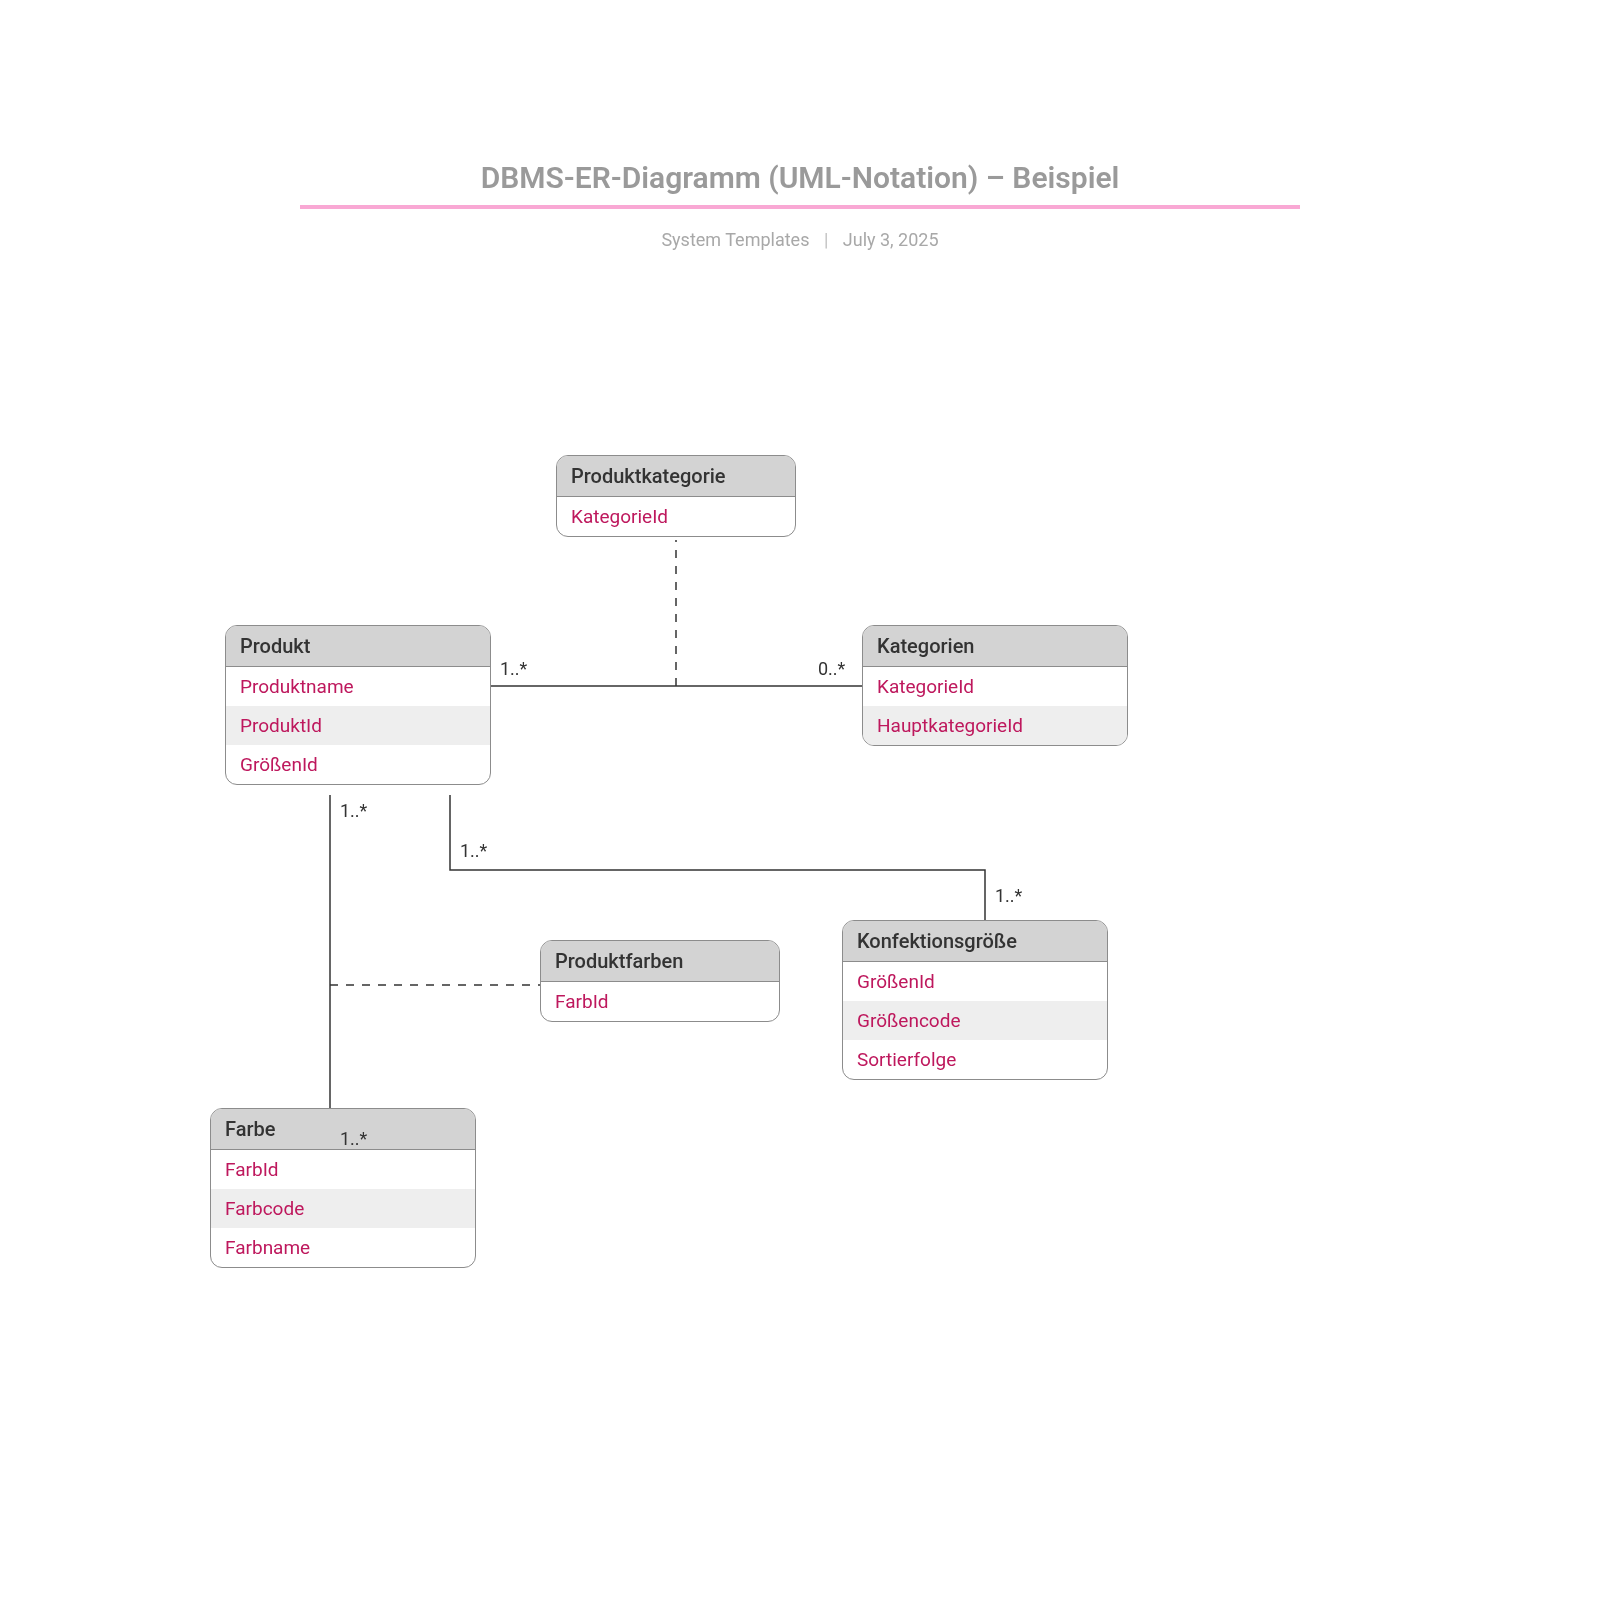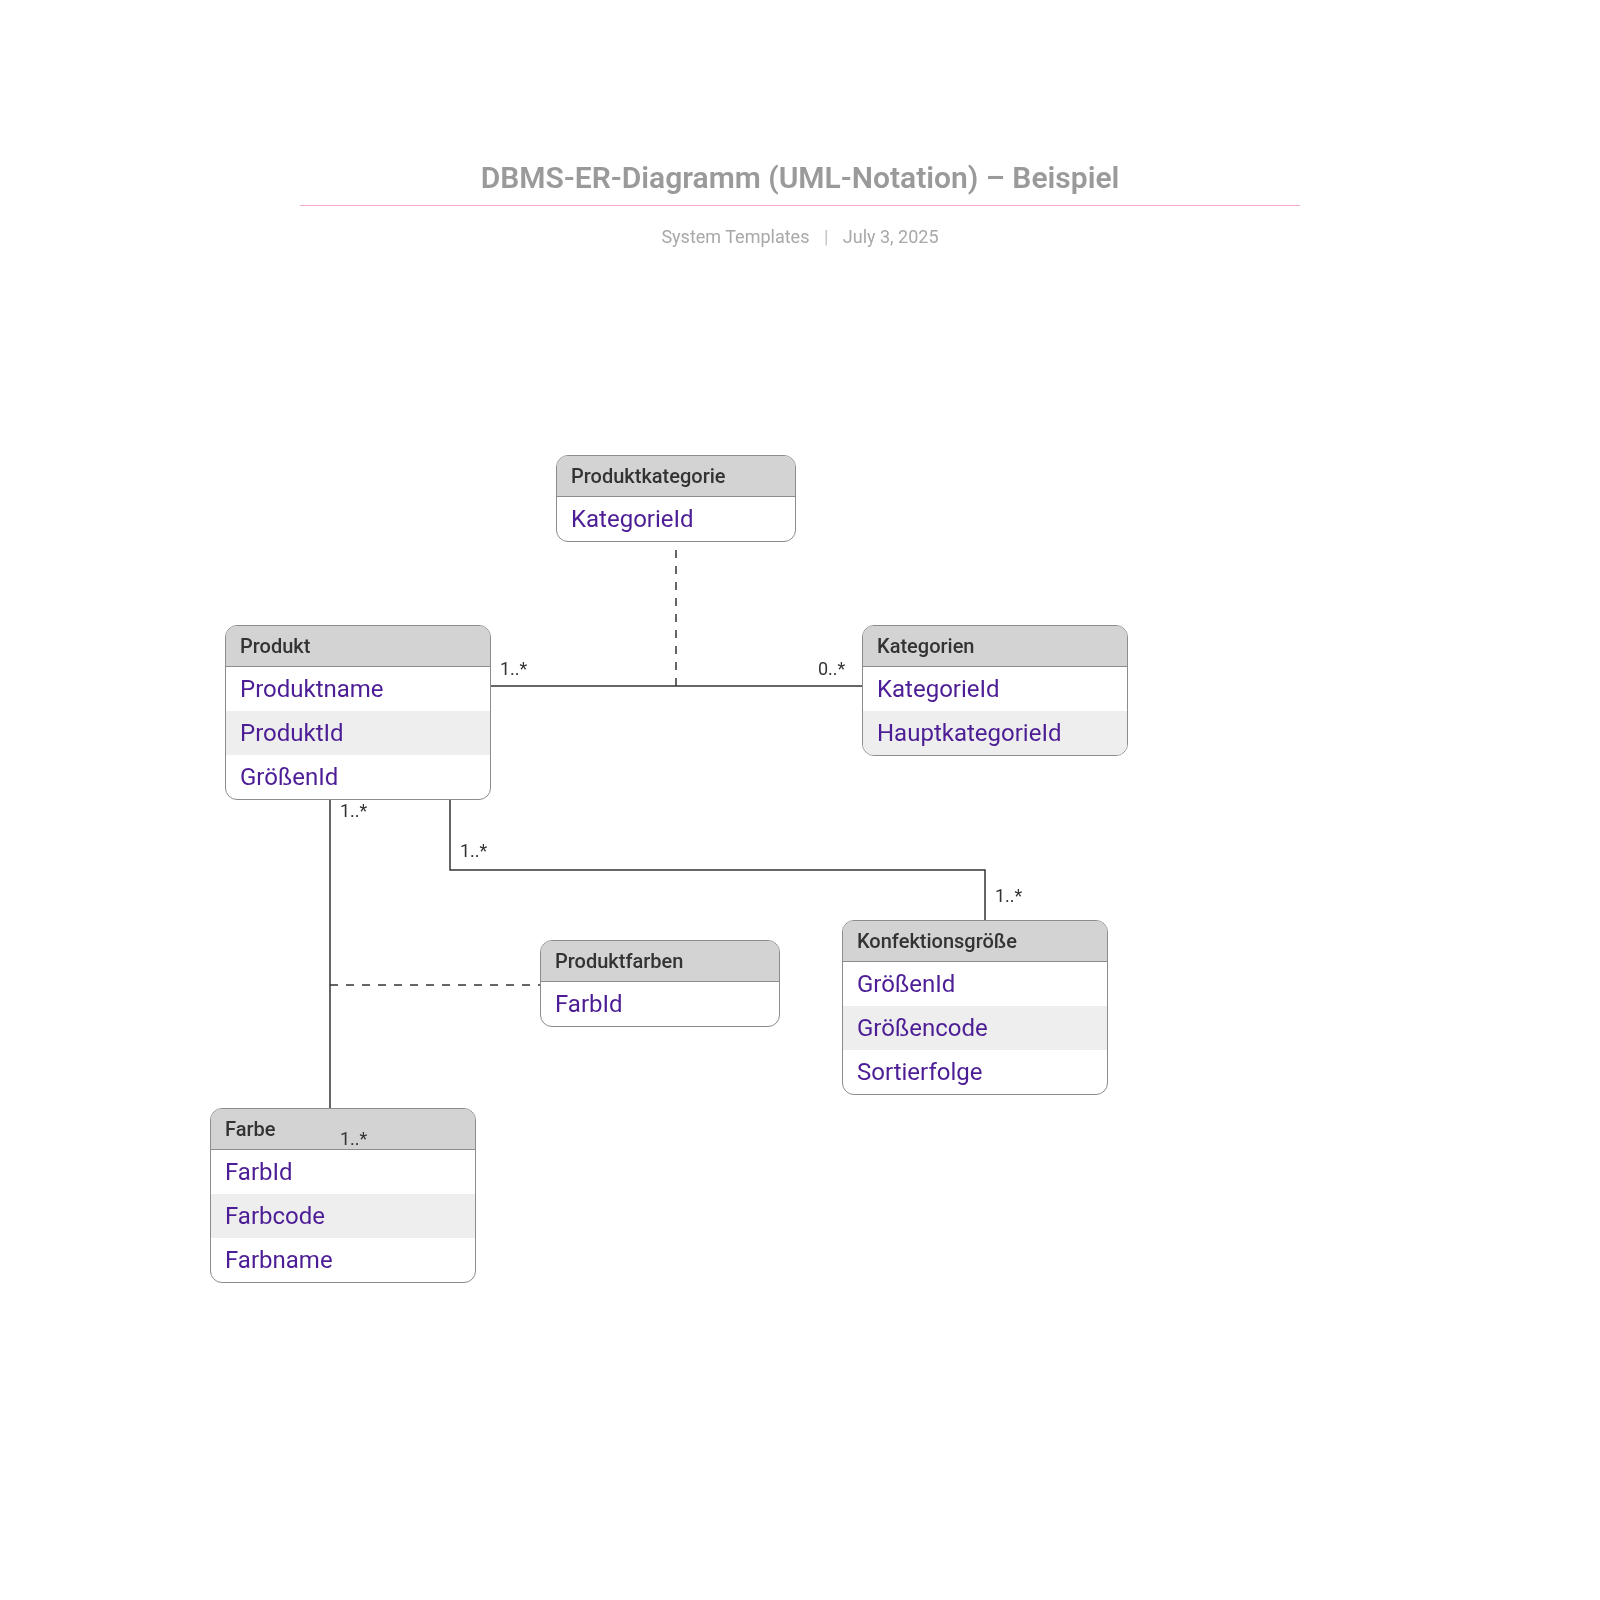--- a/index.html
+++ b/index.html
@@ -1,23 +1,23 @@
 <!DOCTYPE html>
 <html><head>
 <meta charset="utf-8">
 <style>
   html,body{margin:0;padding:0;width:1600px;height:1600px;background:#fff;font-family:-apple-system,BlinkMacSystemFont,"Segoe UI",Roboto,Helvetica,Arial,sans-serif;color:#333}
   .page{position:relative;width:1600px;height:1600px}
   .title-block{position:absolute;left:50%;top:160px;transform:translateX(-50%);text-align:center;width:1000px}
-  .title{font-size:30px;font-weight:600;color:#9a9a9a;padding-bottom:10px;border-bottom:1px solid #f9a8d4}
+  .title{font-size:30px;font-weight:600;color:#9a9a9a;padding-bottom:10px;border-bottom:4px solid #f9a8d4}
   .subtitle{margin-top:20px;font-size:18px;color:#a8a8a8}
   .subtitle .sep{margin:0 10px;color:#c0c0c0}
   .entity{position:absolute;border:1px solid #8c8c8c;border-radius:12px;background:#fff;overflow:hidden;box-sizing:border-box}
   .entity .head{background:#d3d3d3;border-bottom:1px solid #8c8c8c;padding:8px 14px;font-size:20px;font-weight:500;color:#333}
-  .entity .row{padding:8px 14px;font-size:24px;color:#4c1d95}
+  .entity .row{padding:8px 14px;font-size:19px;color:#be185d}
   .entity .row.alt{background:#eeeeee}
   svg.links{position:absolute;left:0;top:0;width:1600px;height:1600px;pointer-events:none}
   .mult{position:absolute;font-size:18px;color:#333}
 </style>
 </head>
 <body>
 
 <div class="page">
 
   <div class="title-block">

